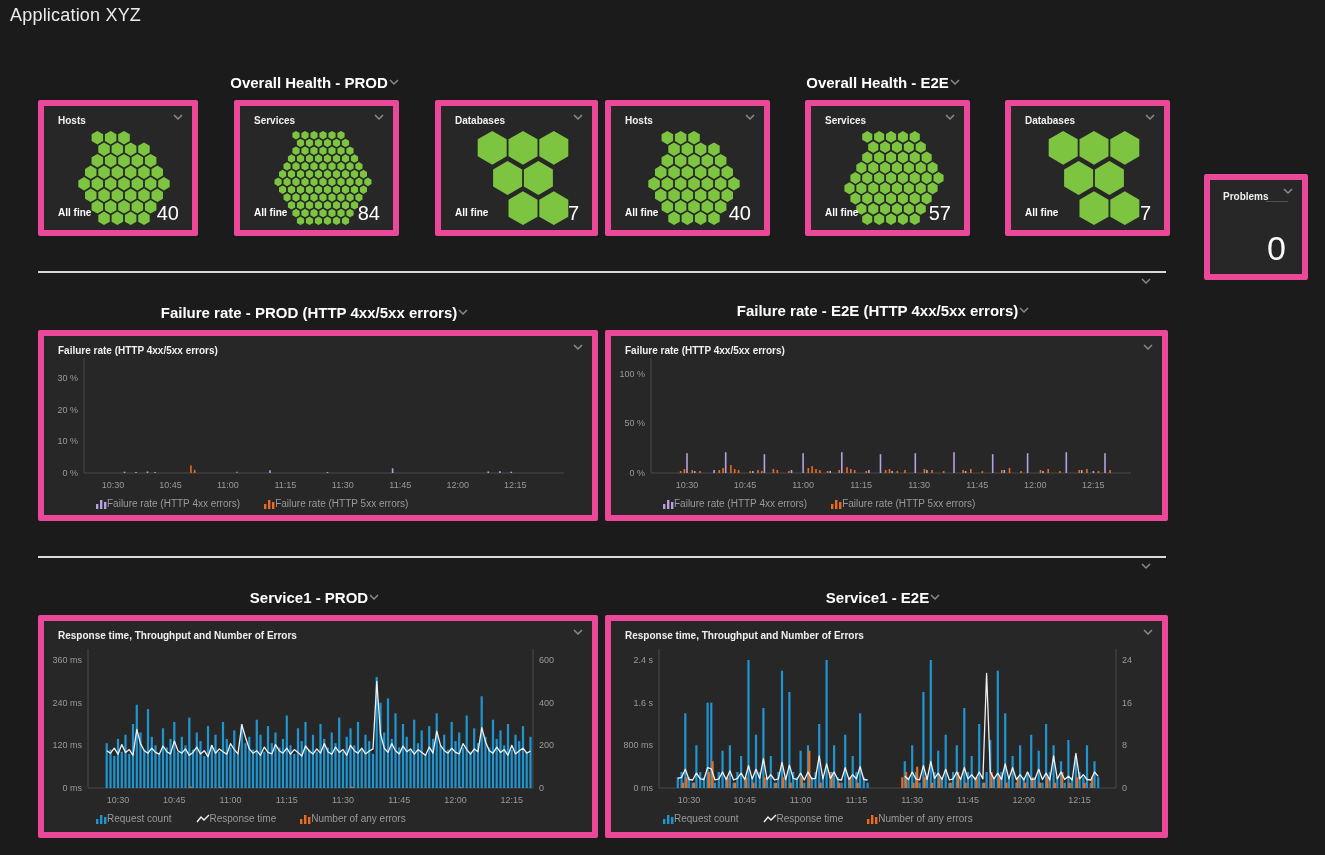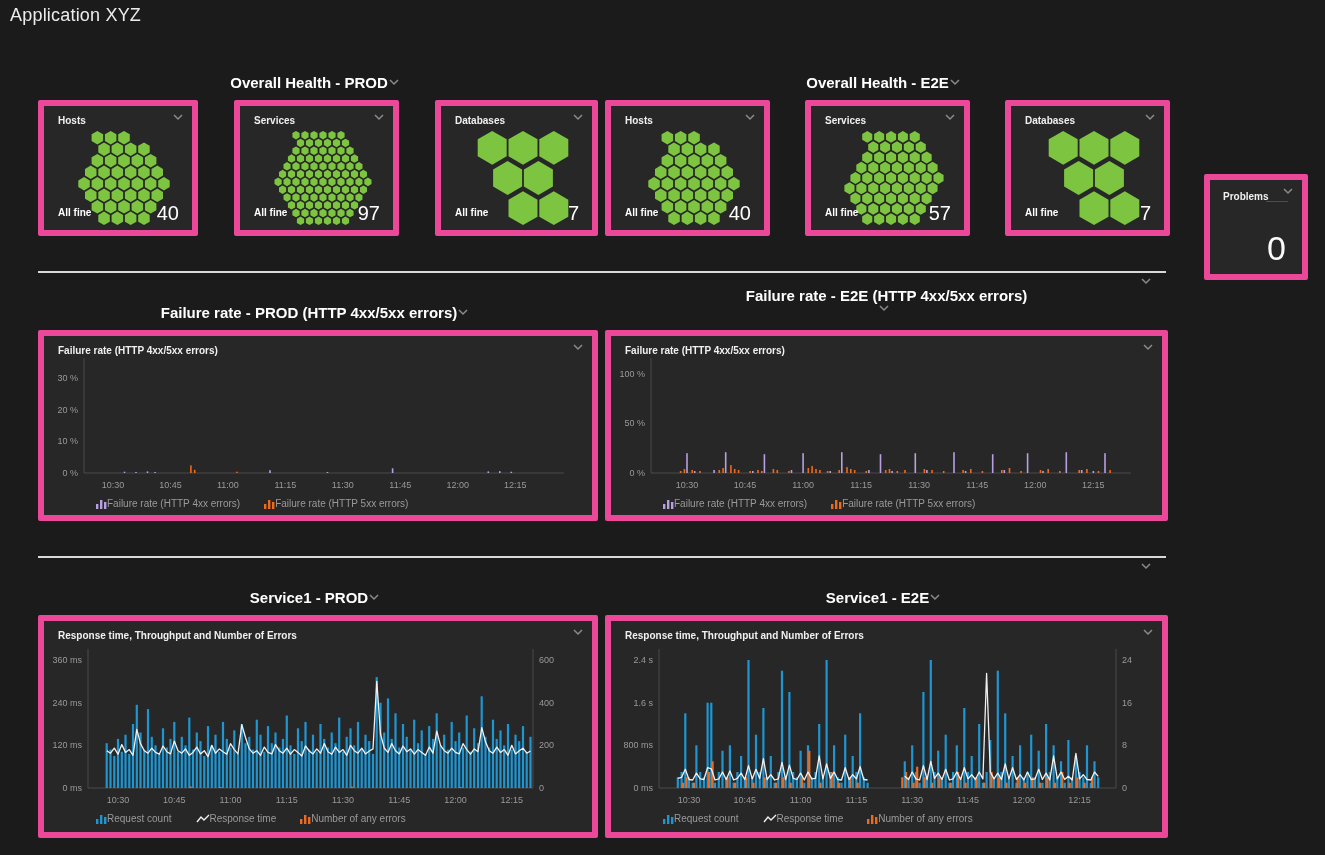--- a/index.html
+++ b/index.html
@@ -55,21 +55,21 @@
   <svg class="div-chev" style="left:1140px;top:277px;" width="12" height="8" viewBox="0 0 12 8">
       <path d="M2 2 L6 6 L10 2" fill="none" stroke="#8a8a8a" stroke-width="1.5"></path>
     </svg>
 
   <div class="sec-head" style="left:38px;top:302px;width:560px;">
     <span>Failure rate - PROD (HTTP 4xx/5xx errors)</span>
     <svg class="chev-inline" width="12" height="8" viewBox="0 0 12 8">
         <path d="M2 2 L6 6 L10 2" fill="none" stroke="#8a8a8a" stroke-width="1.5"></path>
       </svg>
   </div>
-  <div class="sec-head" style="left:605px;top:289px;width:563px;flex-direction:column;">
+  <div class="sec-head" style="left:605px;top:300px;width:563px;">
     <span>Failure rate - E2E (HTTP 4xx/5xx errors)</span>
     <svg class="chev-inline" width="12" height="8" viewBox="0 0 12 8">
         <path d="M2 2 L6 6 L10 2" fill="none" stroke="#8a8a8a" stroke-width="1.5"></path>
       </svg>
   </div>
 
   <div class="tile" style="left:38px;top:330px;width:560px;height:191px;">
     <span class="tile-title">Failure rate (HTTP 4xx/5xx errors)</span>
     <svg class="chev" width="12" height="8" viewBox="0 0 12 8">
         <path d="M2 2 L6 6 L10 2" fill="none" stroke="#8a8a8a" stroke-width="1.5"></path>
@@ -772,21 +772,21 @@
         <polygon points="27.5,24.3 31.1,26.4 31.1,30.7 27.5,32.8 23.9,30.7 23.9,26.4" fill="#7dc540"></polygon>
         <polygon points="32.0,16.5 35.6,18.6 35.6,22.9 32.0,25.0 28.4,22.9 28.4,18.6" fill="#7dc540"></polygon>
         <polygon points="32.0,0.9 35.6,3.0 35.6,7.3 32.0,9.5 28.4,7.3 28.4,3.0" fill="#7dc540"></polygon>
         <polygon points="41.0,0.9 44.6,3.0 44.6,7.3 41.0,9.5 37.4,7.3 37.4,3.0" fill="#7dc540"></polygon>
         <polygon points="50.0,0.9 53.6,3.0 53.6,7.3 50.0,9.5 46.4,7.3 46.4,3.0" fill="#7dc540"></polygon>
         <polygon points="59.0,0.9 62.6,3.0 62.6,7.3 59.0,9.5 55.4,7.3 55.4,3.0" fill="#7dc540"></polygon>
         <polygon points="68.0,0.9 71.6,3.0 71.6,7.3 68.0,9.5 64.4,7.3 64.4,3.0" fill="#7dc540"></polygon>
         <polygon points="77.0,0.9 80.6,3.0 80.6,7.3 77.0,9.5 73.4,7.3 73.4,3.0" fill="#7dc540"></polygon>
       </svg>
       <span class="hc-status">All fine</span>
-      <span class="hc-count">97</span>
+      <span class="hc-count">84</span>
     </div>
     <div class="tile" style="left: 435px; top: 100px; width: 163px; height: 136px;">
       <span class="tile-title">Databases</span>
       <svg class="chev" width="12" height="8" viewBox="0 0 12 8">
         <path d="M2 2 L6 6 L10 2" fill="none" stroke="#8a8a8a" stroke-width="1.5"></path>
       </svg>
       <svg class="honey" style="left:22.5px;top:24px;" width="118" height="96">
         <polygon points="28.2,0.9 42.7,9.3 42.7,26.2 28.2,34.7 13.7,26.2 13.7,9.3" fill="#7dc540"></polygon>
         <polygon points="59.0,0.9 73.5,9.3 73.5,26.2 59.0,34.7 44.5,26.2 44.5,9.3" fill="#7dc540"></polygon>
         <polygon points="89.8,0.9 104.3,9.3 104.3,26.2 89.8,34.7 75.3,26.2 75.3,9.3" fill="#7dc540"></polygon>

